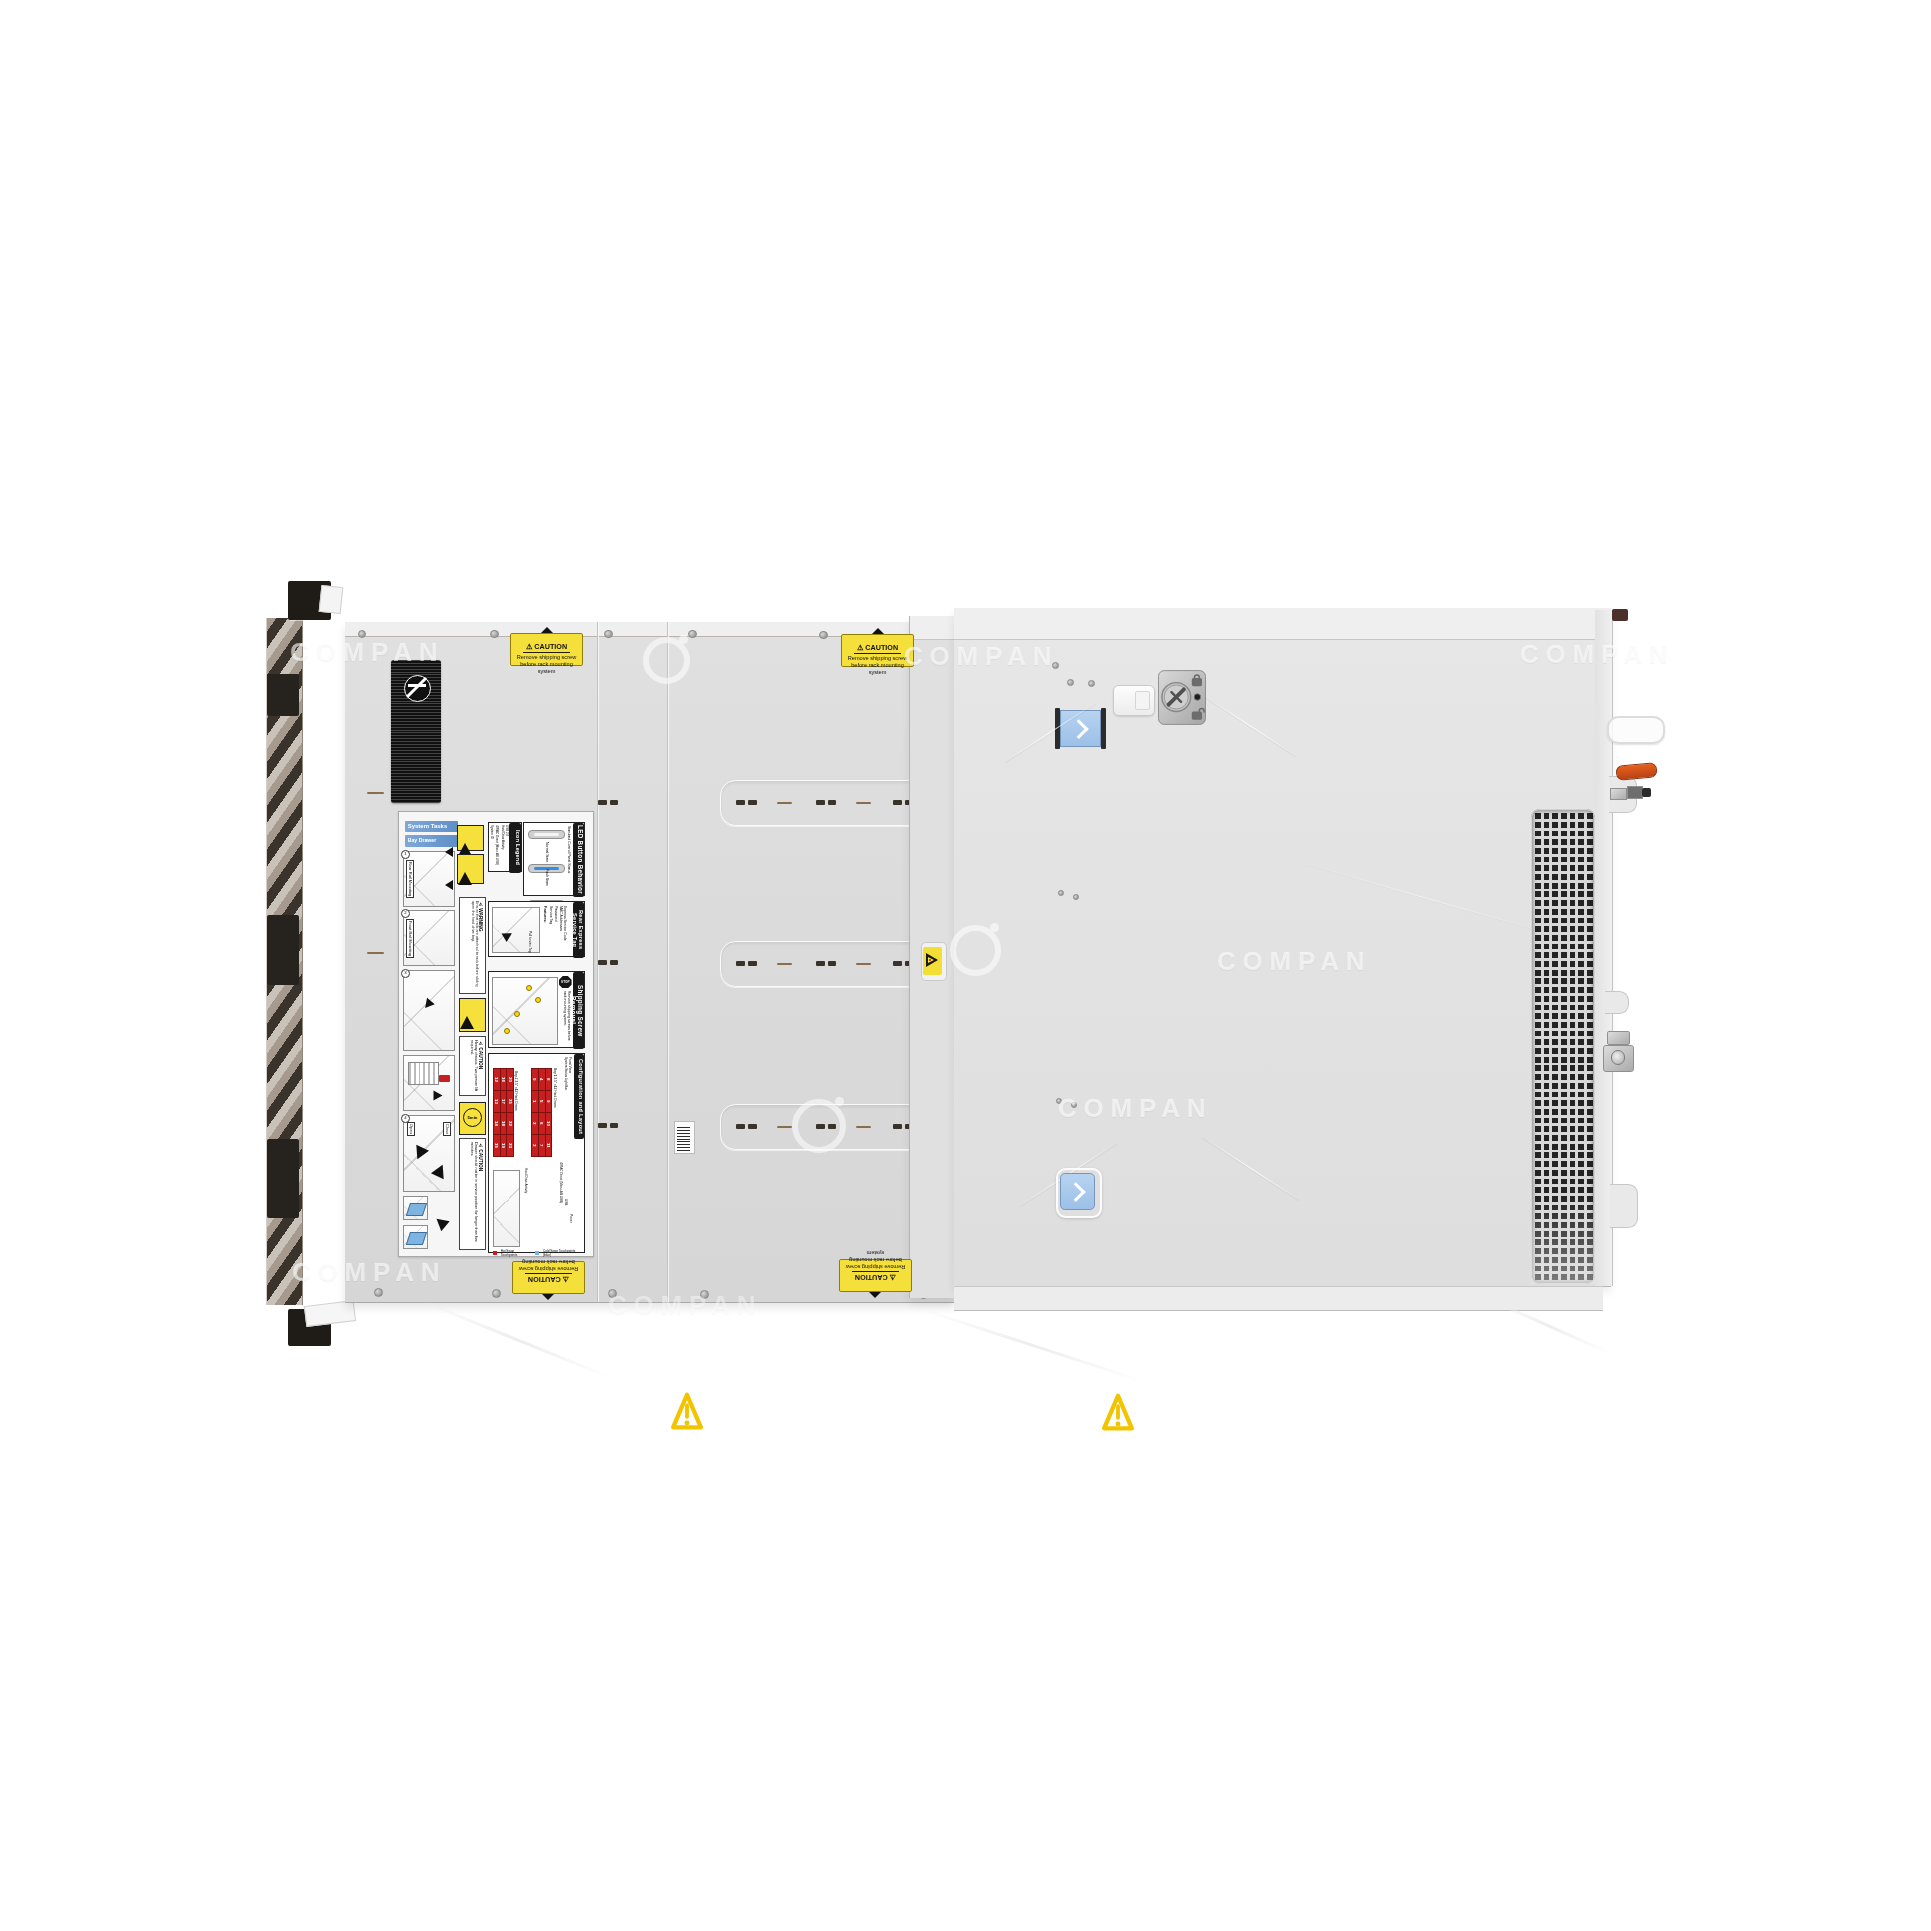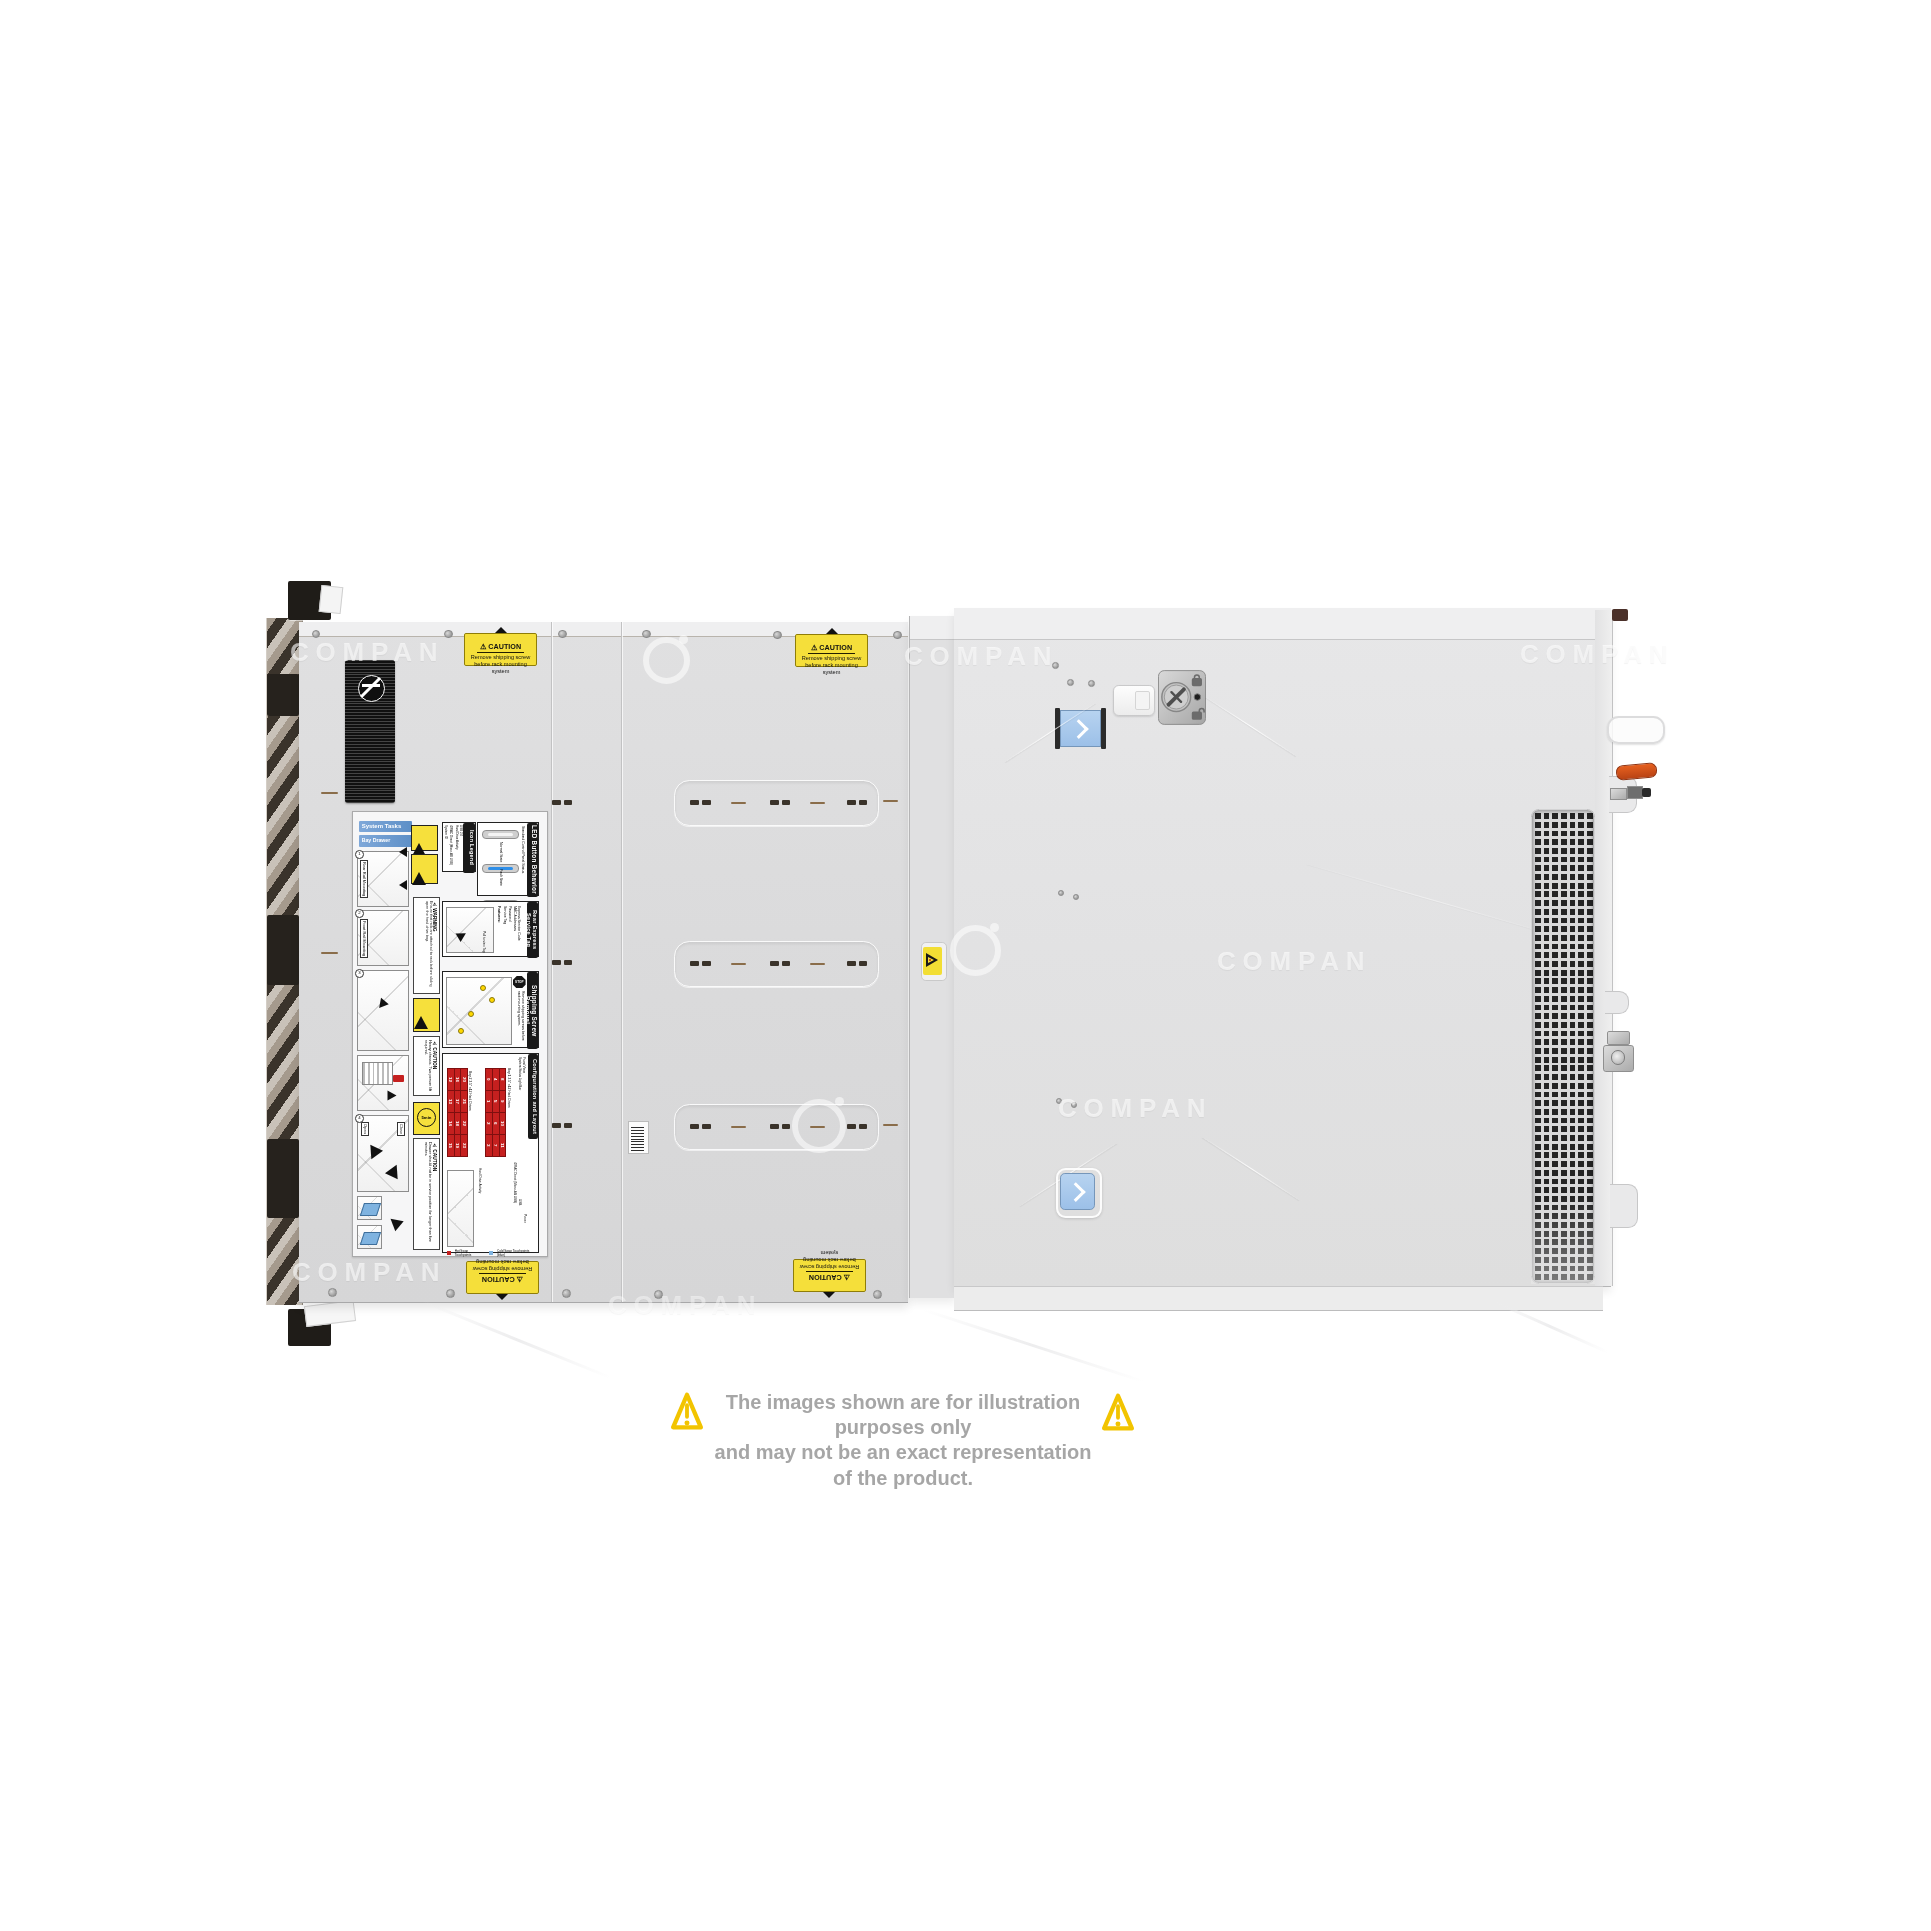--- a/index.html
+++ b/index.html
@@ -1,21 +1,21 @@
 <!DOCTYPE html>
 <html><head>
 <meta charset="utf-8">
 <style>
   html,body{margin:0;padding:0;background:#fff;}
   #stage{position:relative;width:1931px;height:1931px;background:#ffffff;overflow:hidden;
          font-family:"Liberation Sans",sans-serif;}
   .abs{position:absolute;}
   
   .coverL{background:linear-gradient(180deg,#e0e0e1 0%,#dadadb 55%,#d6d6d7 100%);
-          border-bottom:1.9px solid #a8a8a9;box-shadow:0 5.8px 8.7px rgba(0,0,0,.10);}
+          border-bottom:1.9px solid #a8a8a9;box-shadow:0 5.8px 8.7px rgba(0,0,0,.10);margin-left:46px;}
   .coverR{background:linear-gradient(180deg,#e7e7e8 0%,#e2e2e3 50%,#dedede 100%);
           border-bottom:1.9px solid #b5b5b6;box-shadow:0 5.8px 8.7px rgba(0,0,0,.08);}
   .flange{background:#efeff0;border-bottom:1px solid #c6c6c7;}
   .seam{width:1px;background:#c2c2c3;box-shadow:1px 0 0 rgba(255,255,255,.7);}
   .screw{width:8.7px;height:8.7px;border-radius:50%;
          background:radial-gradient(circle at 35% 35%,#d8d8d8,#9b9b9b 70%);
          border:1px solid #8a8a8a;box-sizing:border-box;}
   .recess{border-radius:15.4px;border:1px solid rgba(255,255,255,.85);
           box-shadow:inset 0 1.9px 2.9px rgba(0,0,0,.07), 0 1px 0 rgba(255,255,255,.6);}
   .slotpair{display:flex;gap:2.9px;}
@@ -523,24 +523,20 @@
       <span class="dot"></span>
     </span>
 
   <div class="abs" style="left:669px;top:1389px;">
     <svg width="36" height="45" viewBox="0 0 37 47">
       <path d="M18.5 6 L33 40 H4 Z" fill="none" stroke="#f2c400" stroke-width="4.5" stroke-linejoin="round"></path>
       <line x1="18.5" y1="17" x2="18.5" y2="29" stroke="#f2c400" stroke-width="4" stroke-linecap="round"></line>
       <circle cx="18.5" cy="35.5" r="2.6" fill="#f2c400"></circle>
     </svg>
   </div>
-  <div class="abs disc" style="left:714px;top:1390px;width:378px;">
-    <div>The images shown are for illustration purposes only</div>
-    <div>and may not be an exact representation of the product.</div>
-  </div>
   <div class="abs" style="left:1100px;top:1390px;">
     <svg width="36" height="45" viewBox="0 0 37 47">
       <path d="M18.5 6 L33 40 H4 Z" fill="none" stroke="#f2c400" stroke-width="4.5" stroke-linejoin="round"></path>
       <line x1="18.5" y1="17" x2="18.5" y2="29" stroke="#f2c400" stroke-width="4" stroke-linecap="round"></line>
       <circle cx="18.5" cy="35.5" r="2.6" fill="#f2c400"></circle>
     </svg>
   </div>
 
 </div>
 

